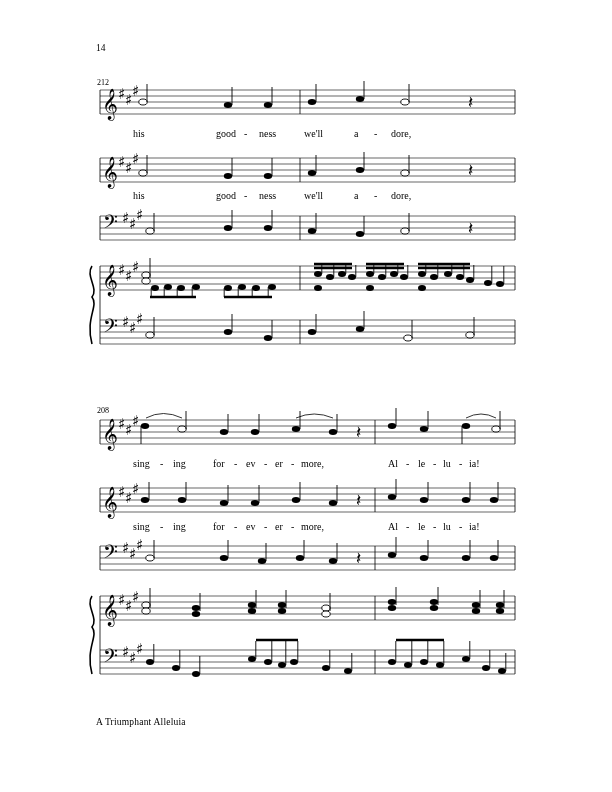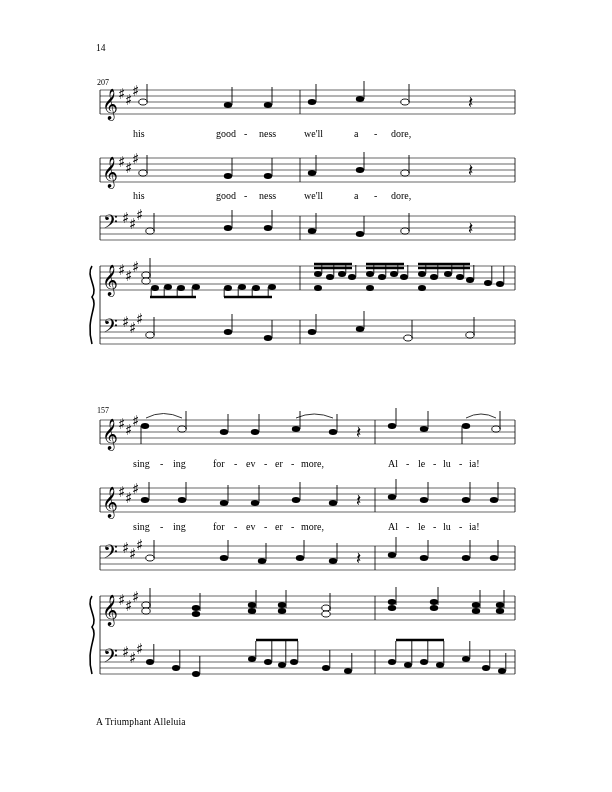--- a/index.html
+++ b/index.html
@@ -497,22 +497,22 @@
       <line class="stem" x1="443.8" y1="665" x2="443.8" y2="641"></line>
       <ellipse class="notehead-filled" cx="466" cy="659" rx="4" ry="2.9"></ellipse>
       <line class="stem" x1="469.8" y1="659" x2="469.8" y2="641"></line>
       <ellipse class="notehead-filled" cx="486" cy="668" rx="4" ry="2.9"></ellipse>
       <line class="stem" x1="489.8" y1="668" x2="489.8" y2="650"></line>
       <ellipse class="notehead-filled" cx="502" cy="671" rx="4" ry="2.9"></ellipse>
       <line class="stem" x1="505.8" y1="671" x2="505.8" y2="653"></line>
     </g>
   </svg>
 
-  <div class="measure-number" style="left:97px; top:78px;">207</div>
-  <div class="measure-number" style="left:97px; top:406px;">157</div>
+  <div class="measure-number" style="left:97px; top:78px;">212</div>
+  <div class="measure-number" style="left:97px; top:406px;">208</div>
 
   <div class="lyric" style="left:133px; top:128px;">his</div>
   <div class="lyric" style="left:216px; top:128px;">good</div>
   <div class="lyric" style="left:244px; top:128px;">-</div>
   <div class="lyric" style="left:259px; top:128px;">ness</div>
   <div class="lyric" style="left:304px; top:128px;">we'll</div>
   <div class="lyric" style="left:354px; top:128px;">a</div>
   <div class="lyric" style="left:374px; top:128px;">-</div>
   <div class="lyric" style="left:391px; top:128px;">dore,</div>
 

